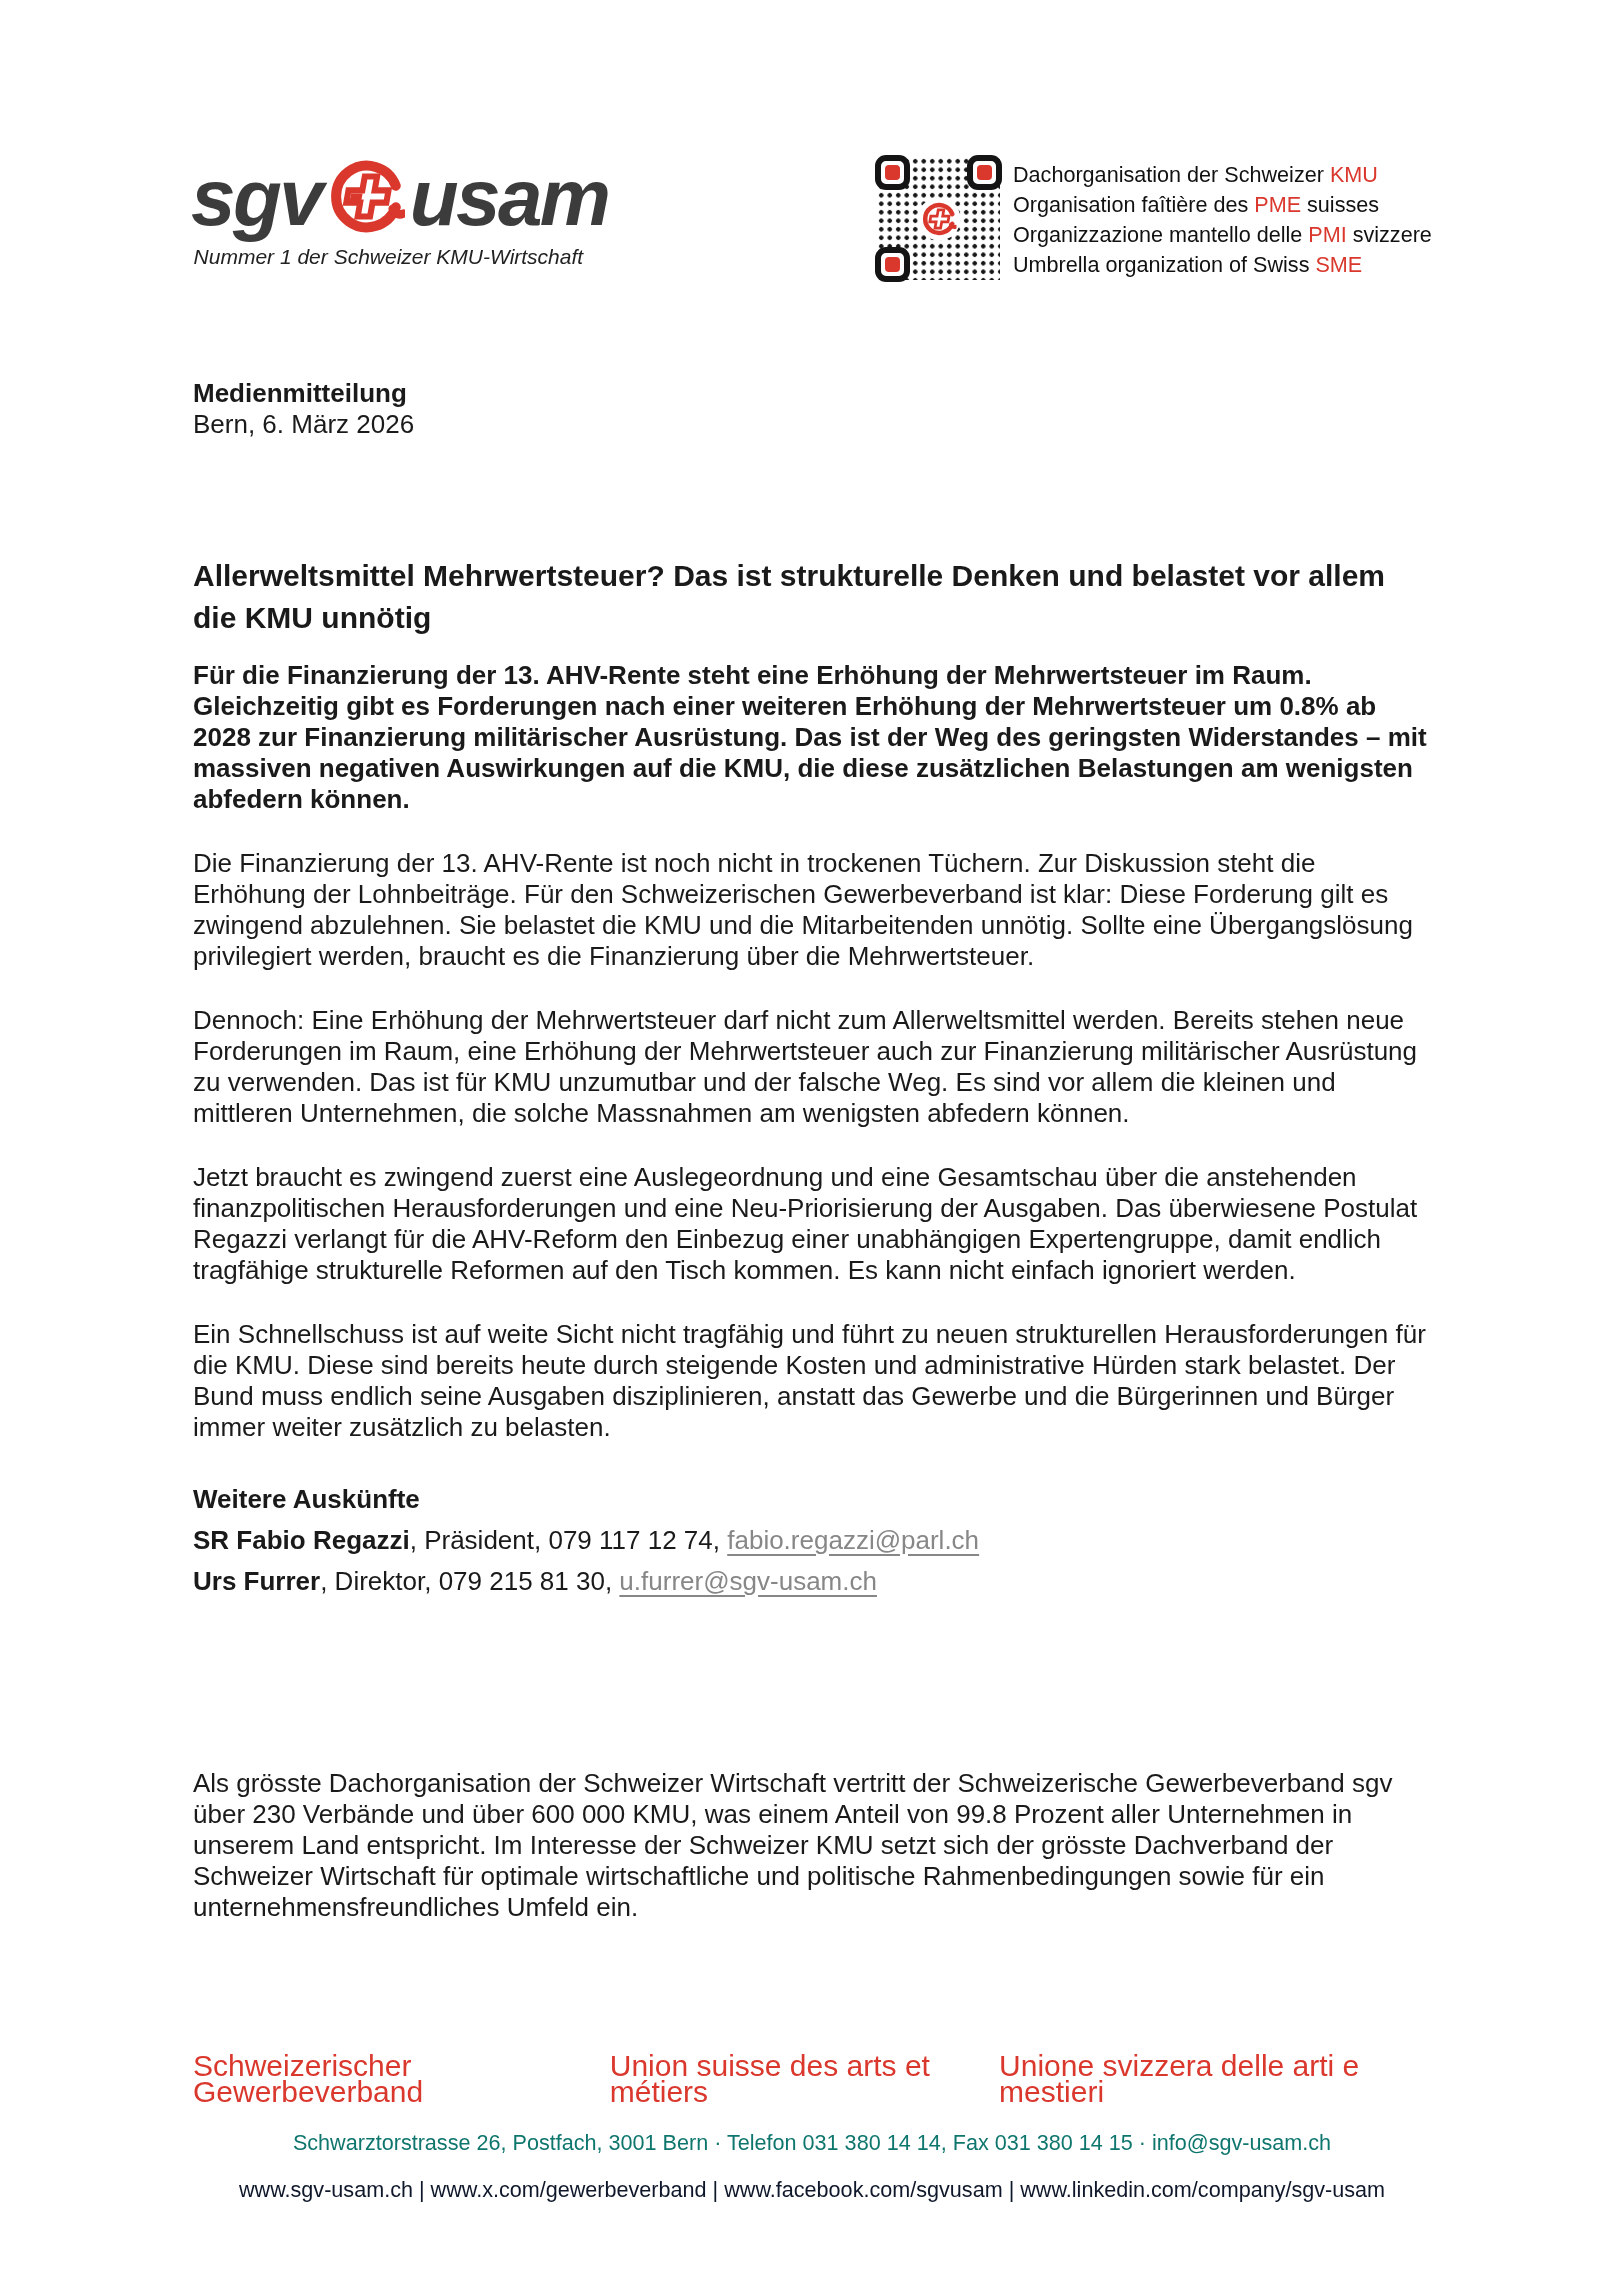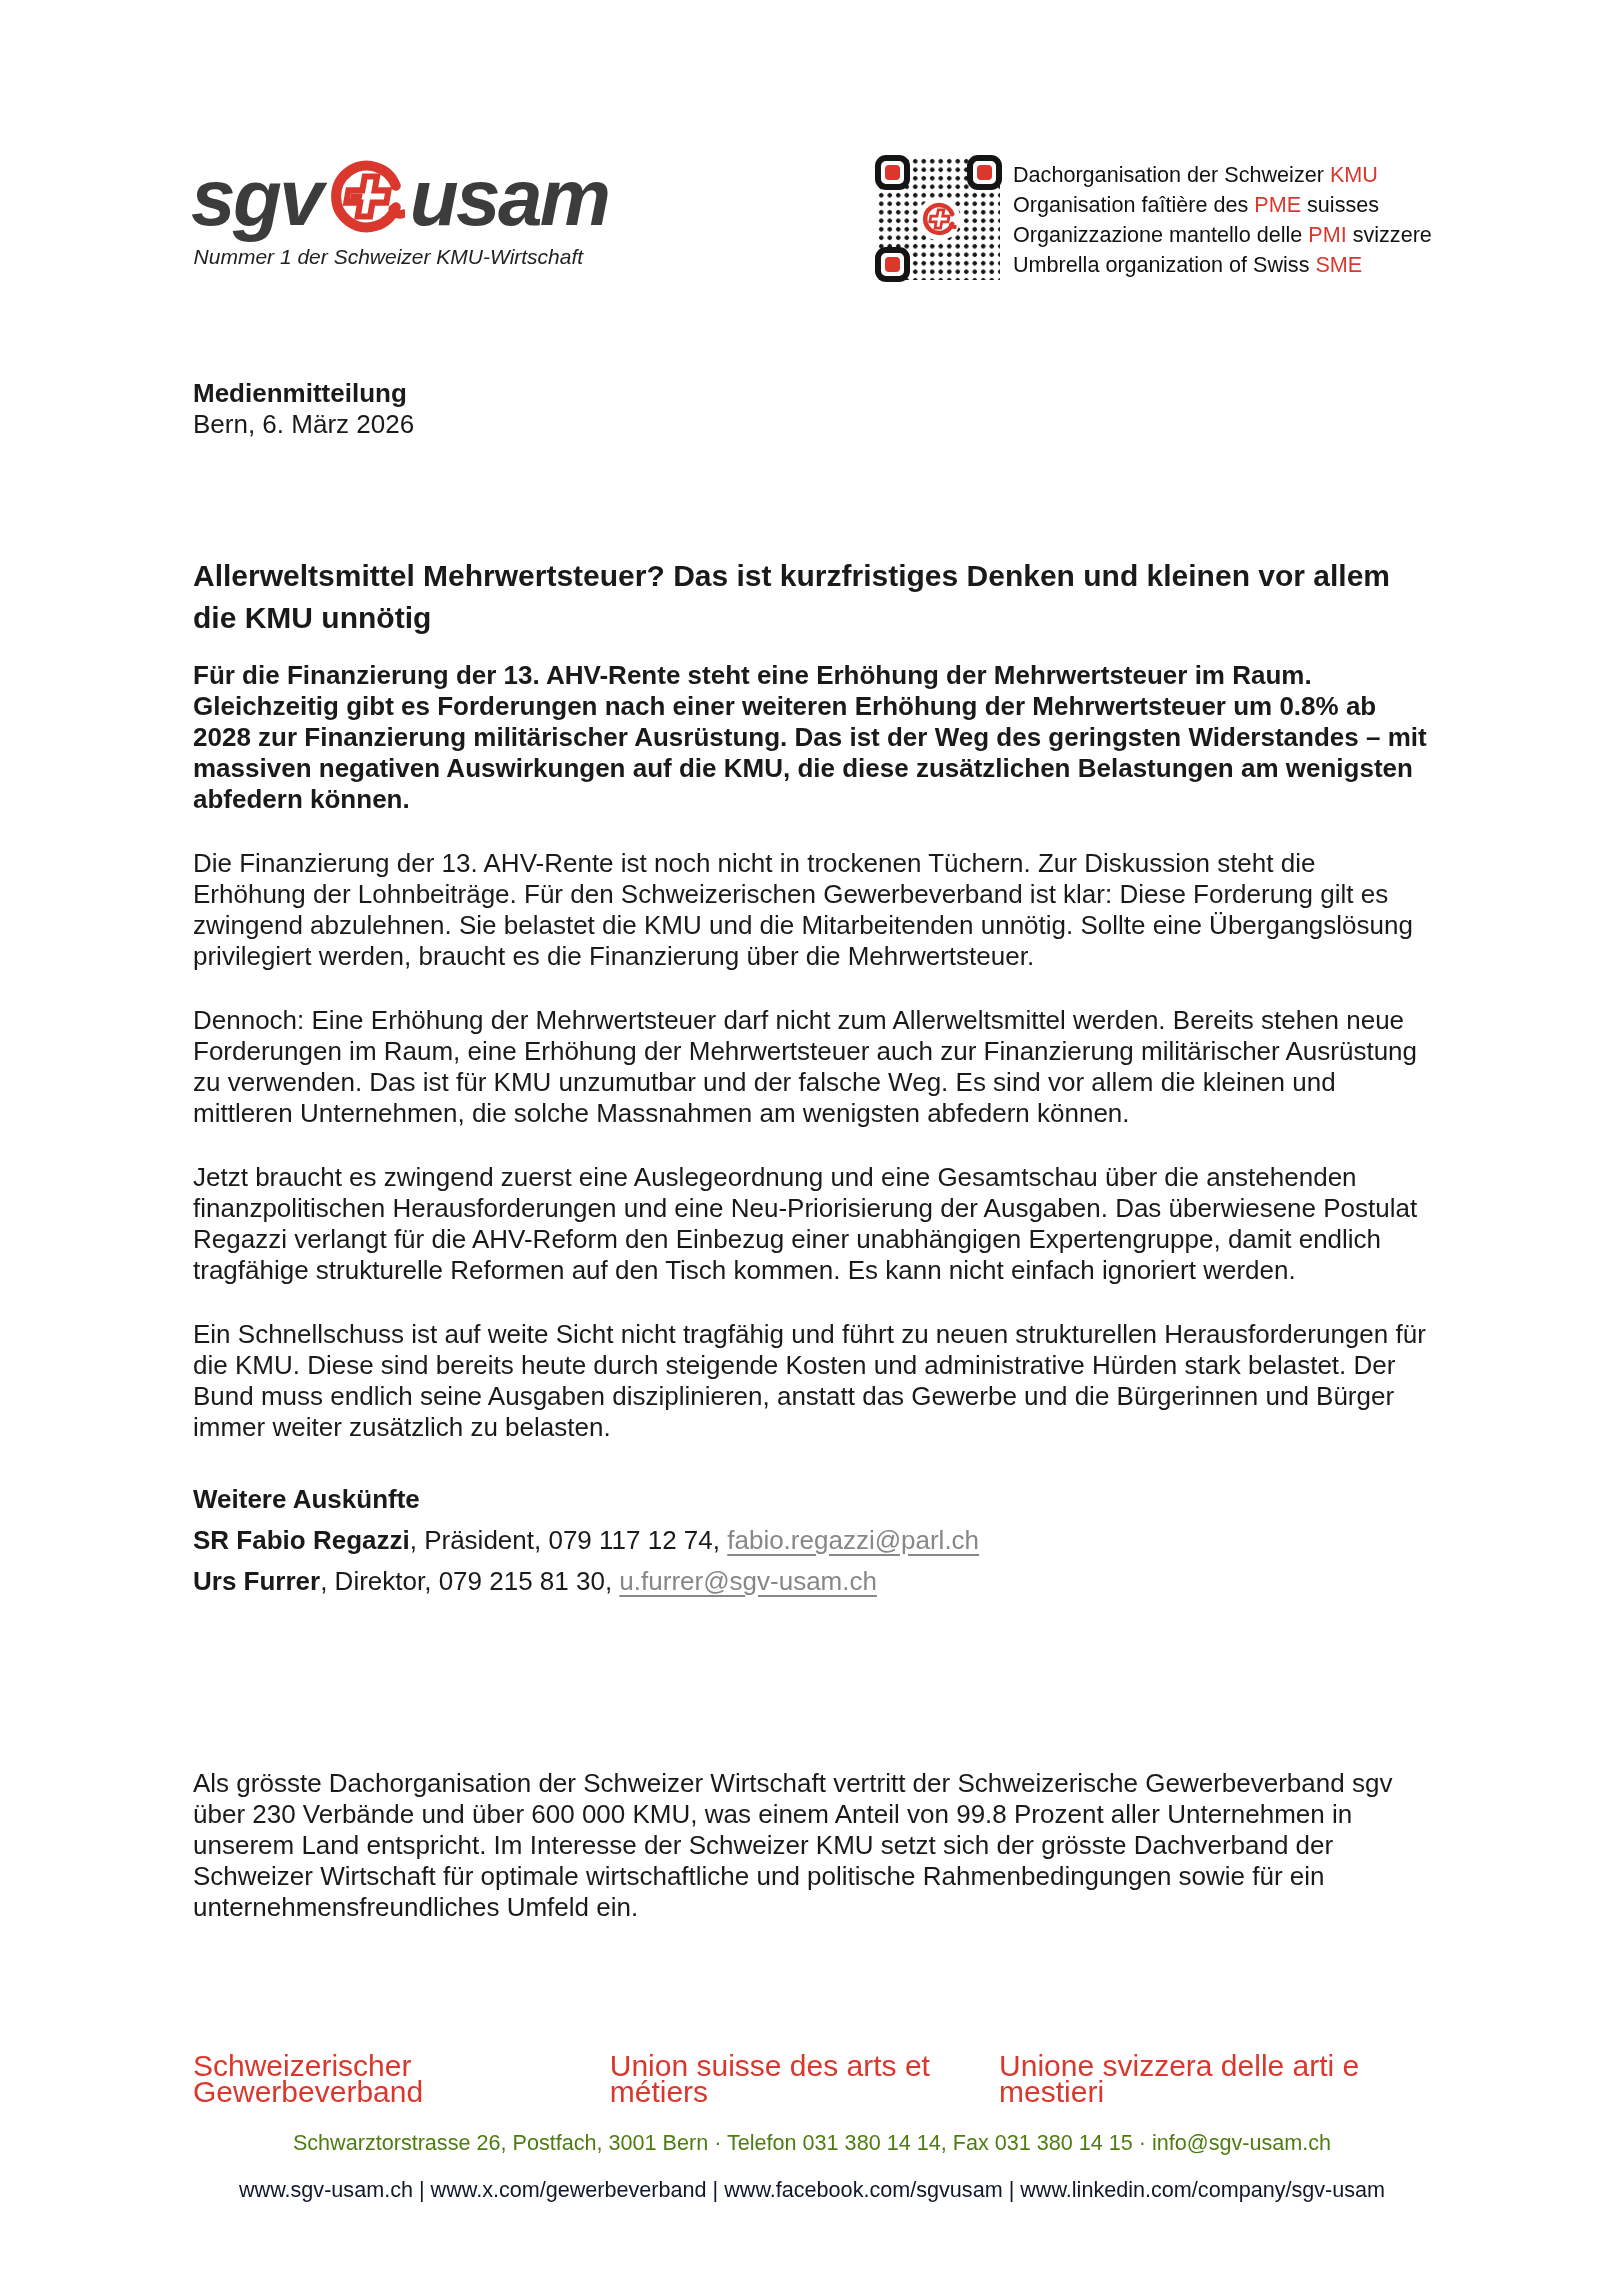--- a/index.html
+++ b/index.html
@@ -69,21 +69,21 @@
   .contact-line .name { font-weight: bold; }
   .email { color: #878787; text-underline-offset: 4.6px; }
   .boilerplate { margin: 171px 0 0 0; }
 
   
   .footer { position: absolute; left: 193px; top: 2053px; width: 1238px; }
   .footer-orgs {
     display: flex; justify-content: space-between;
     color: var(--accent); font-size: 30px; line-height: 26px;
   }
-  .footer-address { text-align: center; font-size: 21.6px; line-height: 25px; margin-top: 25px; color: #4d7c0f; }
+  .footer-address { text-align: center; font-size: 21.6px; line-height: 25px; margin-top: 25px; color: #0f766e; }
   .footer-links { text-align: center; font-size: 21.6px; line-height: 25px; margin-top: 22px; color: #0f172a; }
 
   :root { --accent: #da372d; }
 </style>
 </head>
 <body>
 
 <div class="page">
 
   <header>
@@ -125,21 +125,21 @@
       <div class="hline"><span>Organisation faîtière des </span><span class="accent">PME</span><span> suisses</span></div>
       <div class="hline"><span>Organizzazione mantello delle </span><span class="accent">PMI</span><span> svizzere</span></div>
       <div class="hline"><span>Umbrella organization of Swiss </span><span class="accent">SME</span><span></span></div>
     </div>
   </header>
 
   <main class="content">
     <div class="doc-type">Medienmitteilung</div>
     <div class="dateline">Bern, 6. März 2026</div>
 
-    <h1 class="title">Allerweltsmittel Mehrwertsteuer? Das ist kurzfristiges Denken und kleinen vor allem die KMU unnötig</h1>
+    <h1 class="title">Allerweltsmittel Mehrwertsteuer? Das ist strukturelle Denken und belastet vor allem die KMU unnötig</h1>
 
     <p class="lead">Für die Finanzierung der 13. AHV-Rente steht eine Erhöhung der Mehrwertsteuer im Raum. Gleichzeitig gibt es Forderungen nach einer weiteren Erhöhung der Mehrwertsteuer um 0.8% ab 2028 zur Finanzierung militärischer Ausrüstung. Das ist der Weg des geringsten Widerstandes – mit massiven negativen Auswirkungen auf die KMU, die diese zusätzlichen Belastungen am wenigsten abfedern können.</p>
 
     <p class="para">Die Finanzierung der 13. AHV-Rente ist noch nicht in trockenen Tüchern. Zur Diskussion steht die Erhöhung der Lohnbeiträge. Für den Schweizerischen Gewerbeverband ist klar: Diese Forderung gilt es zwingend abzulehnen. Sie belastet die KMU und die Mitarbeitenden unnötig. Sollte eine Übergangslösung privilegiert werden, braucht es die Finanzierung über die Mehrwertsteuer.</p>
     <p class="para">Dennoch: Eine Erhöhung der Mehrwertsteuer darf nicht zum Allerweltsmittel werden. Bereits stehen neue Forderungen im Raum, eine Erhöhung der Mehrwertsteuer auch zur Finanzierung militärischer Ausrüstung zu verwenden. Das ist für KMU unzumutbar und der falsche Weg. Es sind vor allem die kleinen und mittleren Unternehmen, die solche Massnahmen am wenigsten abfedern können.</p>
     <p class="para">Jetzt braucht es zwingend zuerst eine Auslegeordnung und eine Gesamtschau über die anstehenden finanzpolitischen Herausforderungen und eine Neu-Priorisierung der Ausgaben. Das überwiesene Postulat Regazzi verlangt für die AHV-Reform den Einbezug einer unabhängigen Expertengruppe, damit endlich tragfähige strukturelle Reformen auf den Tisch kommen. Es kann nicht einfach ignoriert werden.</p>
     <p class="para">Ein Schnellschuss ist auf weite Sicht nicht tragfähig und führt zu neuen strukturellen Herausforderungen für die KMU. Diese sind bereits heute durch steigende Kosten und administrative Hürden stark belastet. Der Bund muss endlich seine Ausgaben disziplinieren, anstatt das Gewerbe und die Bürgerinnen und Bürger immer weiter zusätzlich zu belasten.</p>
 
     <h2 class="contacts-heading">Weitere Auskünfte</h2>
 

